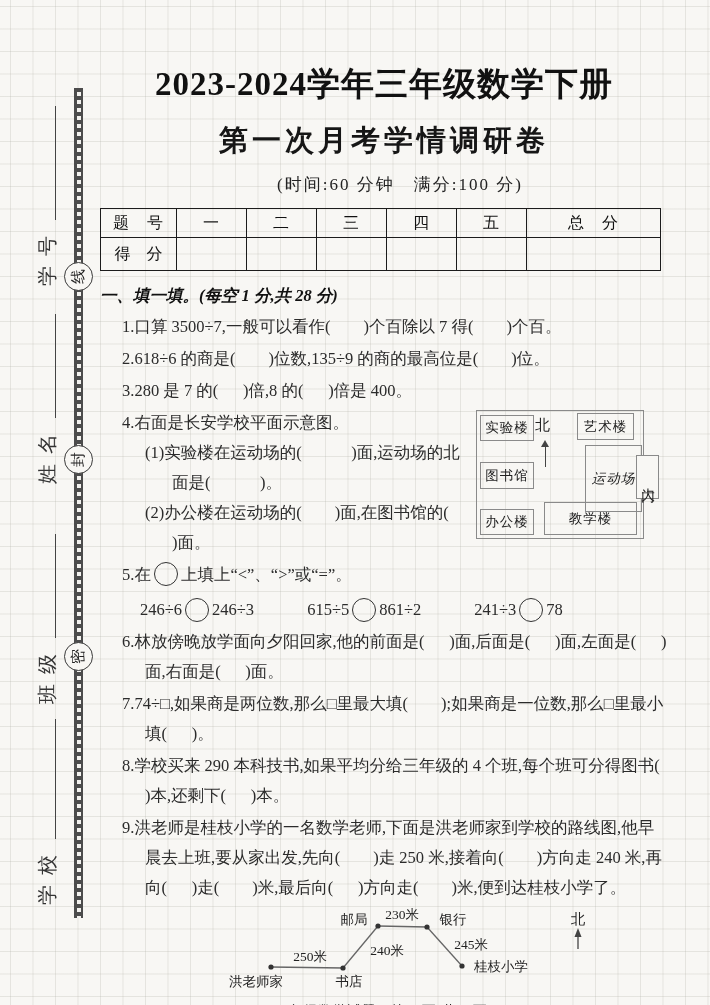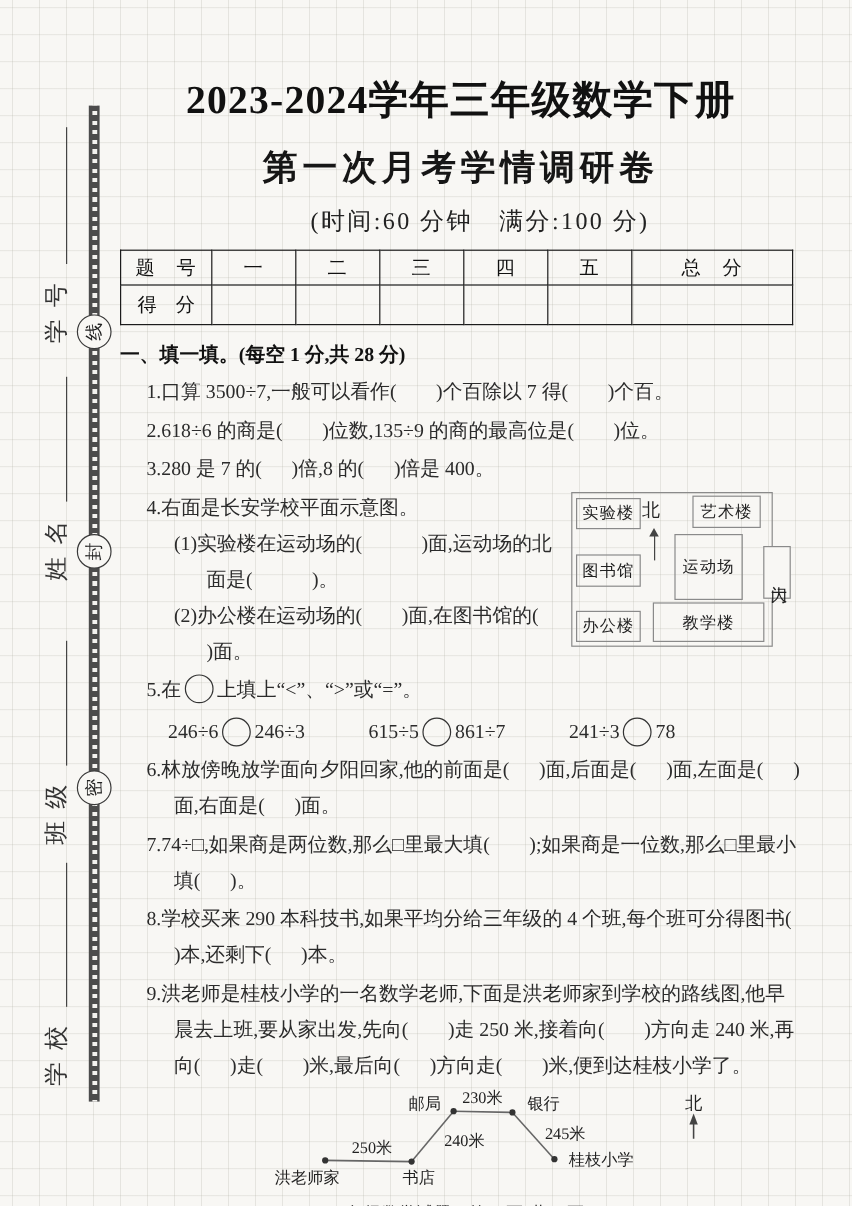--- a/index.html
+++ b/index.html
@@ -31,28 +31,28 @@
   .side-field {
     position:absolute; display:flex; align-items:flex-end; gap:6px;
     transform:rotate(-90deg); height:28px;
   }
   .side-field .field-label { font-size:20px; letter-spacing:10px; color:#333; white-space:nowrap; line-height:26px; }
   .side-field .blank-line { flex:1; height:3px; border-bottom:1.5px solid #444; margin-bottom:4px; }
   
   .content { position:absolute; left:100px; top:42px; width:568px;margin-top:20px; }
   h1.title { margin:0; text-align:center; font-size:33px; font-weight:800; letter-spacing:1px; color:#111; line-height:44px; }
   h2.subtitle { margin:13px 0 0; text-align:center; font-size:29px; font-weight:700; letter-spacing:4px; color:#161616; line-height:42px; }
-  .meta { margin-top:13px; text-align:center; font-size:20px; letter-spacing:2px; color:#222; line-height:22px;padding-left:32px; }
+  .meta { margin-top:13px; text-align:center; font-size:17px; letter-spacing:2px; color:#222; line-height:22px;padding-left:32px; }
   
   table.score { border-collapse:collapse; margin-top:12px; table-layout:fixed; }
   table.score td { border:1.4px solid #1c1c1c; text-align:center; font-size:16px; color:#111; padding:0; }
   table.score tr.r1 td { height:29px; letter-spacing:1px; }
   table.score tr.r2 td { height:33px; }
   
-  .sec-heading { margin:11px 0 2px; font-size:16.5px; font-weight:700; color:#111; line-height:28px; }
+  .sec-heading { margin:11px 0 2px; font-size:16.5px; font-weight:700; color:#111; line-height:28px;font-style:italic; }
   p.q { margin:2px 0 0; font-size:16.5px; line-height:30px; white-space:pre-wrap;
         margin-left:22px; padding-left:23px; text-indent:-23px; }
   .q4row { display:flex; }
   .q4text { width:372px; flex-shrink:0; }
   .q4text p.sub { margin:0; font-size:16.5px; line-height:30px; white-space:pre-wrap;
         margin-left:45px; padding-left:27px; text-indent:-27px; }
   
   .map { position:relative; width:190px; height:132px; flex-shrink:0; margin-top:4px; margin-left:4px; font-family:"Liberation Serif","DejaVu Serif",serif; }
   .map-outer { position:absolute; left:0; top:0; width:168px; height:129px; border:1.5px solid #8a8a8a; }
   .mbox { position:absolute; border:1.5px solid #8a8a8a; display:flex; align-items:center; justify-content:center;
@@ -146,41 +146,41 @@
       <div class="q4text">
         <p class="q">4.右面是长安学校平面示意图。</p>
         <p class="sub">(1)实验楼在运动场的(            )面,运动场的北面是(            )。</p>
         <p class="sub">(2)办公楼在运动场的(        )面,在图书馆的(      )面。</p>
       </div>
       <div class="map">
         <div class="map-outer"></div>
         <div class="mbox" style="left:4px;  top:5px;  width:54px; height:26px;">实验楼</div>
         <div class="mbox" style="left:101px;top:3px;  width:57px; height:27px;">艺术楼</div>
         <div class="mbox" style="left:4px;  top:52px; width:54px; height:27px;">图书馆</div>
-        <div class="mbox" style="left:86px;top:35px; width:57px; height:55px;">运动场</div>
+        <div class="mbox" style="left:109px;top:35px; width:57px; height:67px;font-style:italic;">运动场</div>
         <div class="mbox vert" style="left:160px;top:45px; width:23px; height:44px;">大门</div>
         <div class="mbox" style="left:4px;  top:99px; width:54px; height:26px;">办公楼</div>
         <div class="mbox" style="left:68px; top:92px; width:93px; height:33px;">教学楼</div>
         <div class="map-north-char">北</div>
         <div class="map-north-arrow"></div>
       </div>
     </div>
 
     <p class="q"><span>5.在</span><span class="circle-blank"></span><span>上填上“&lt;”、“&gt;”或“=”。</span></p>
 
     <div class="cmp-row">
       <span class="cmp-group">
           <span>246÷6</span>
           <span class="circle-blank"></span>
           <span>246÷3</span>
         </span>
       <span class="cmp-group">
           <span>615÷5</span>
           <span class="circle-blank"></span>
-          <span>861÷7</span>
+          <span>861÷2</span>
         </span>
       <span class="cmp-group">
           <span>241÷3</span>
           <span class="circle-blank"></span>
           <span>78</span>
         </span>
     </div>
 
     <p class="q">6.林放傍晚放学面向夕阳回家,他的前面是(      )面,后面是(      )面,左面是(      )面,右面是(      )面。</p>
     <p class="q">7.74÷□,如果商是两位数,那么□里最大填(        );如果商是一位数,那么□里最小填(      )。</p>

